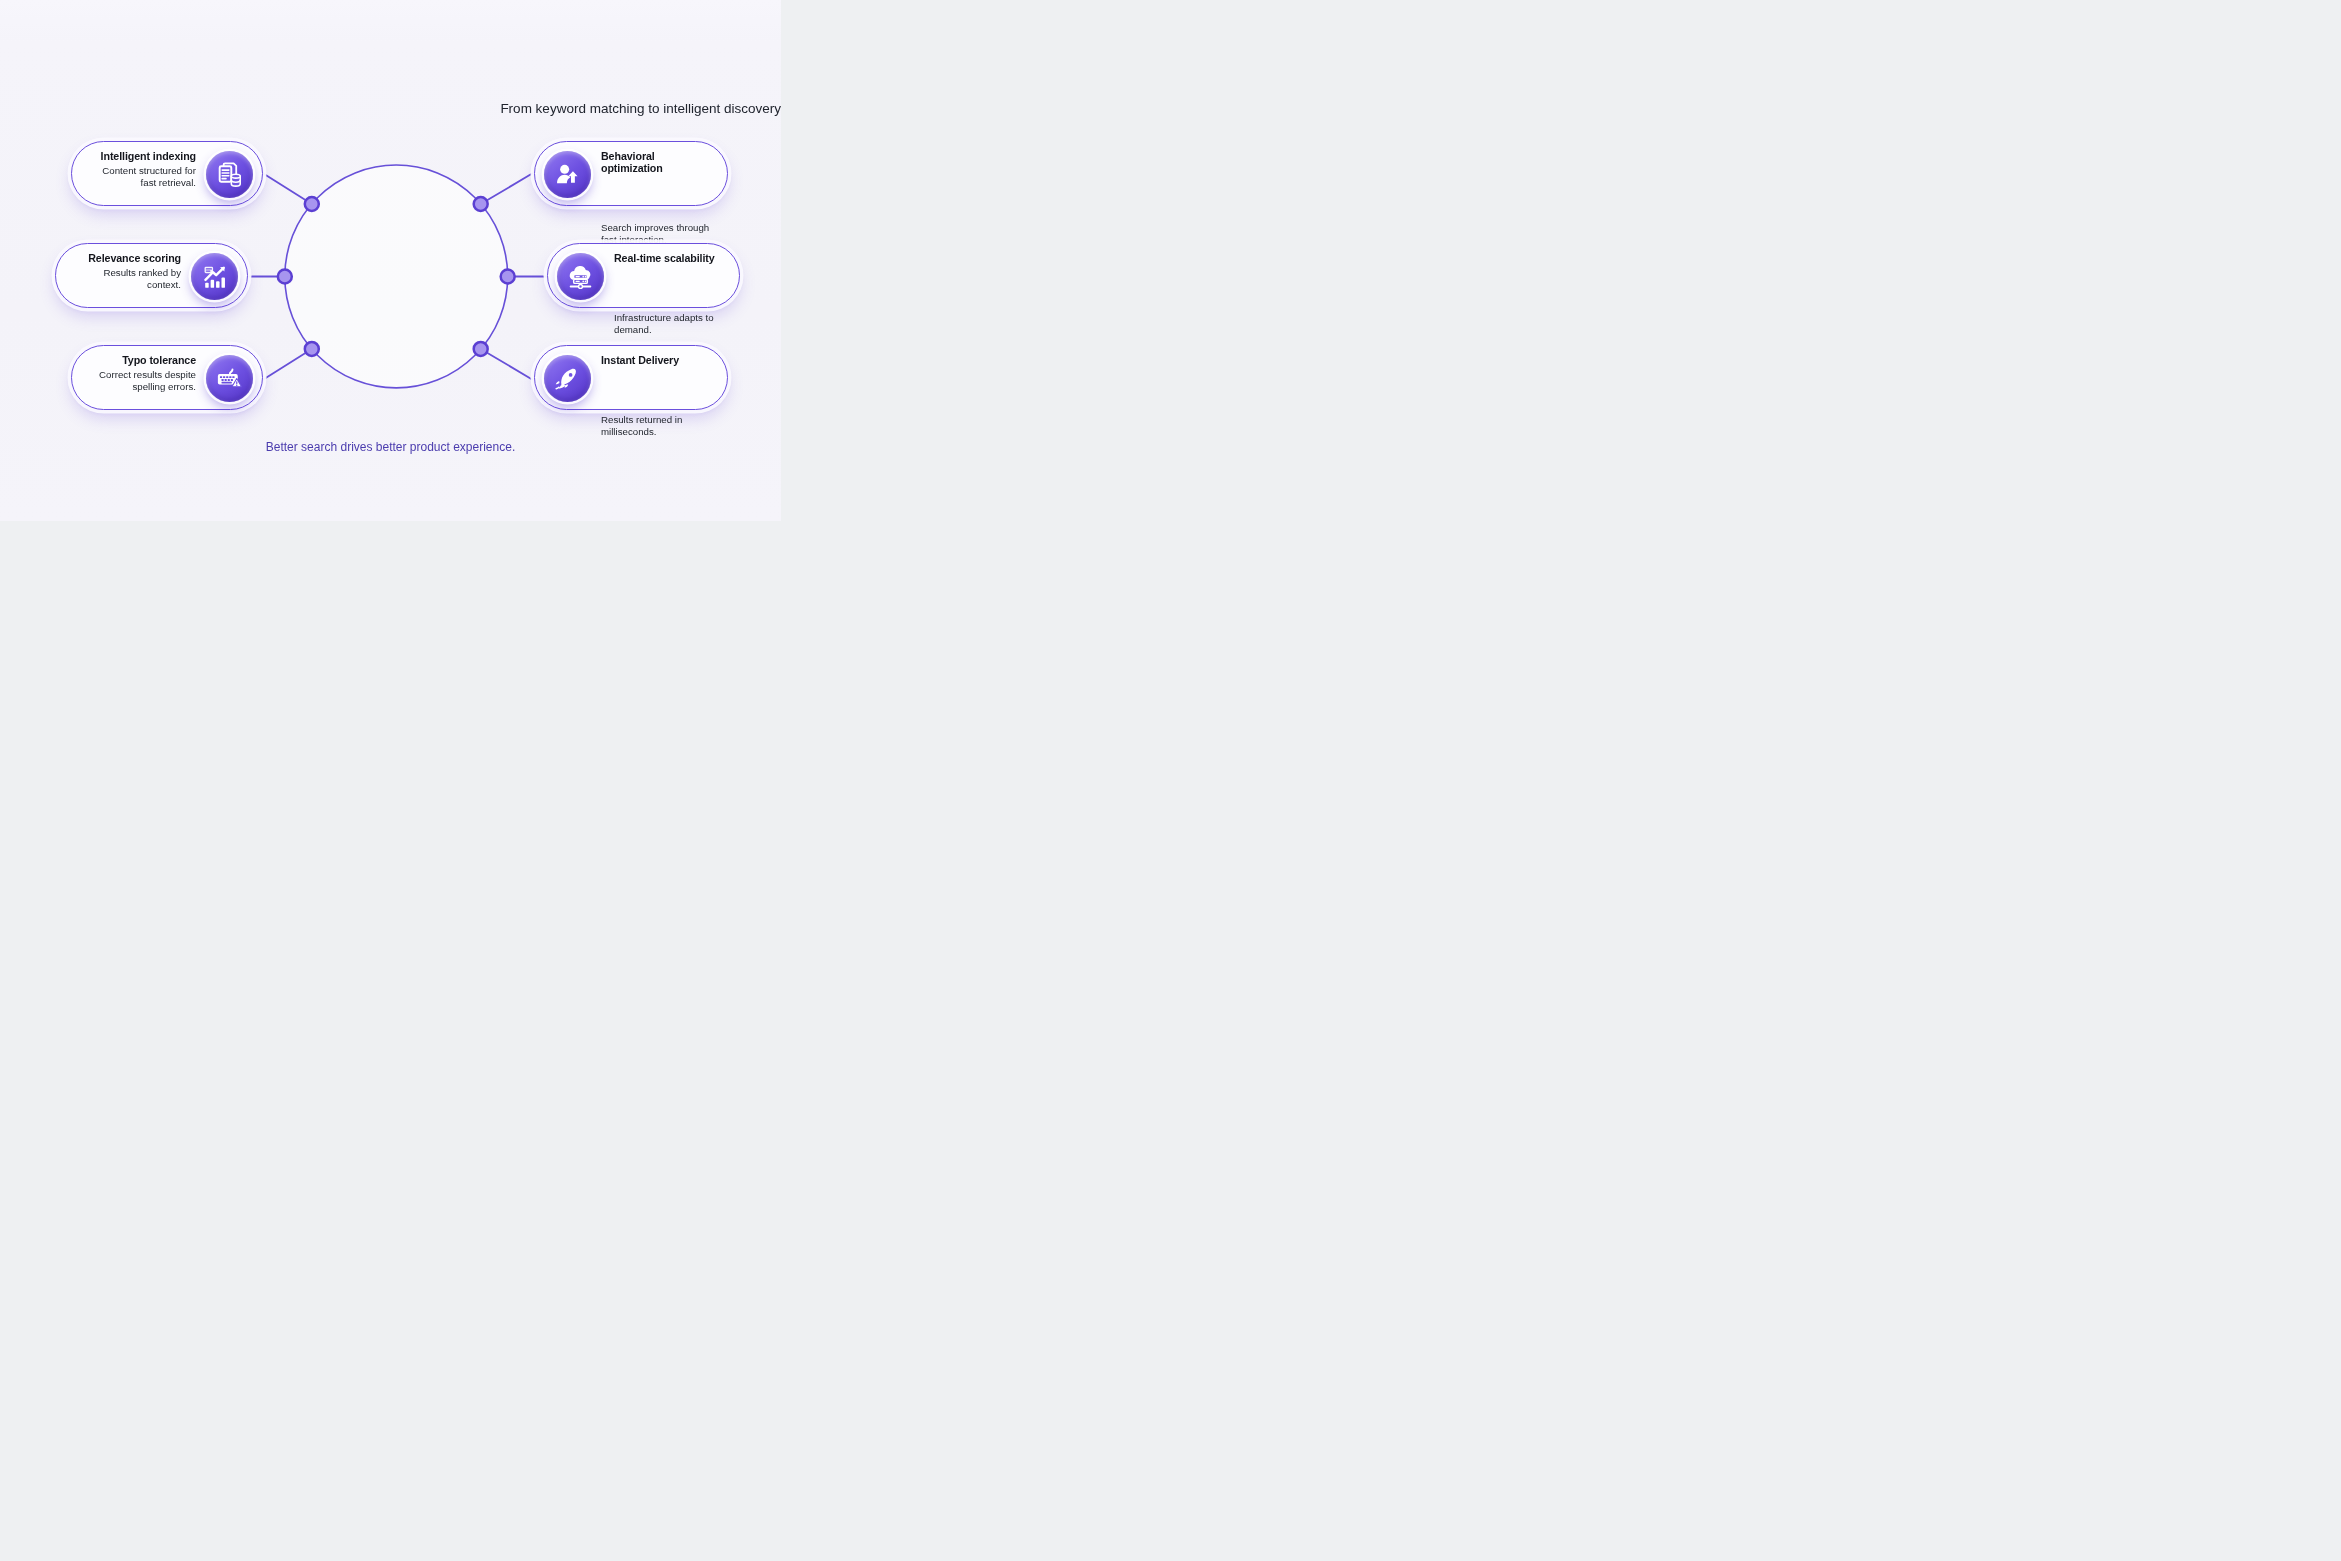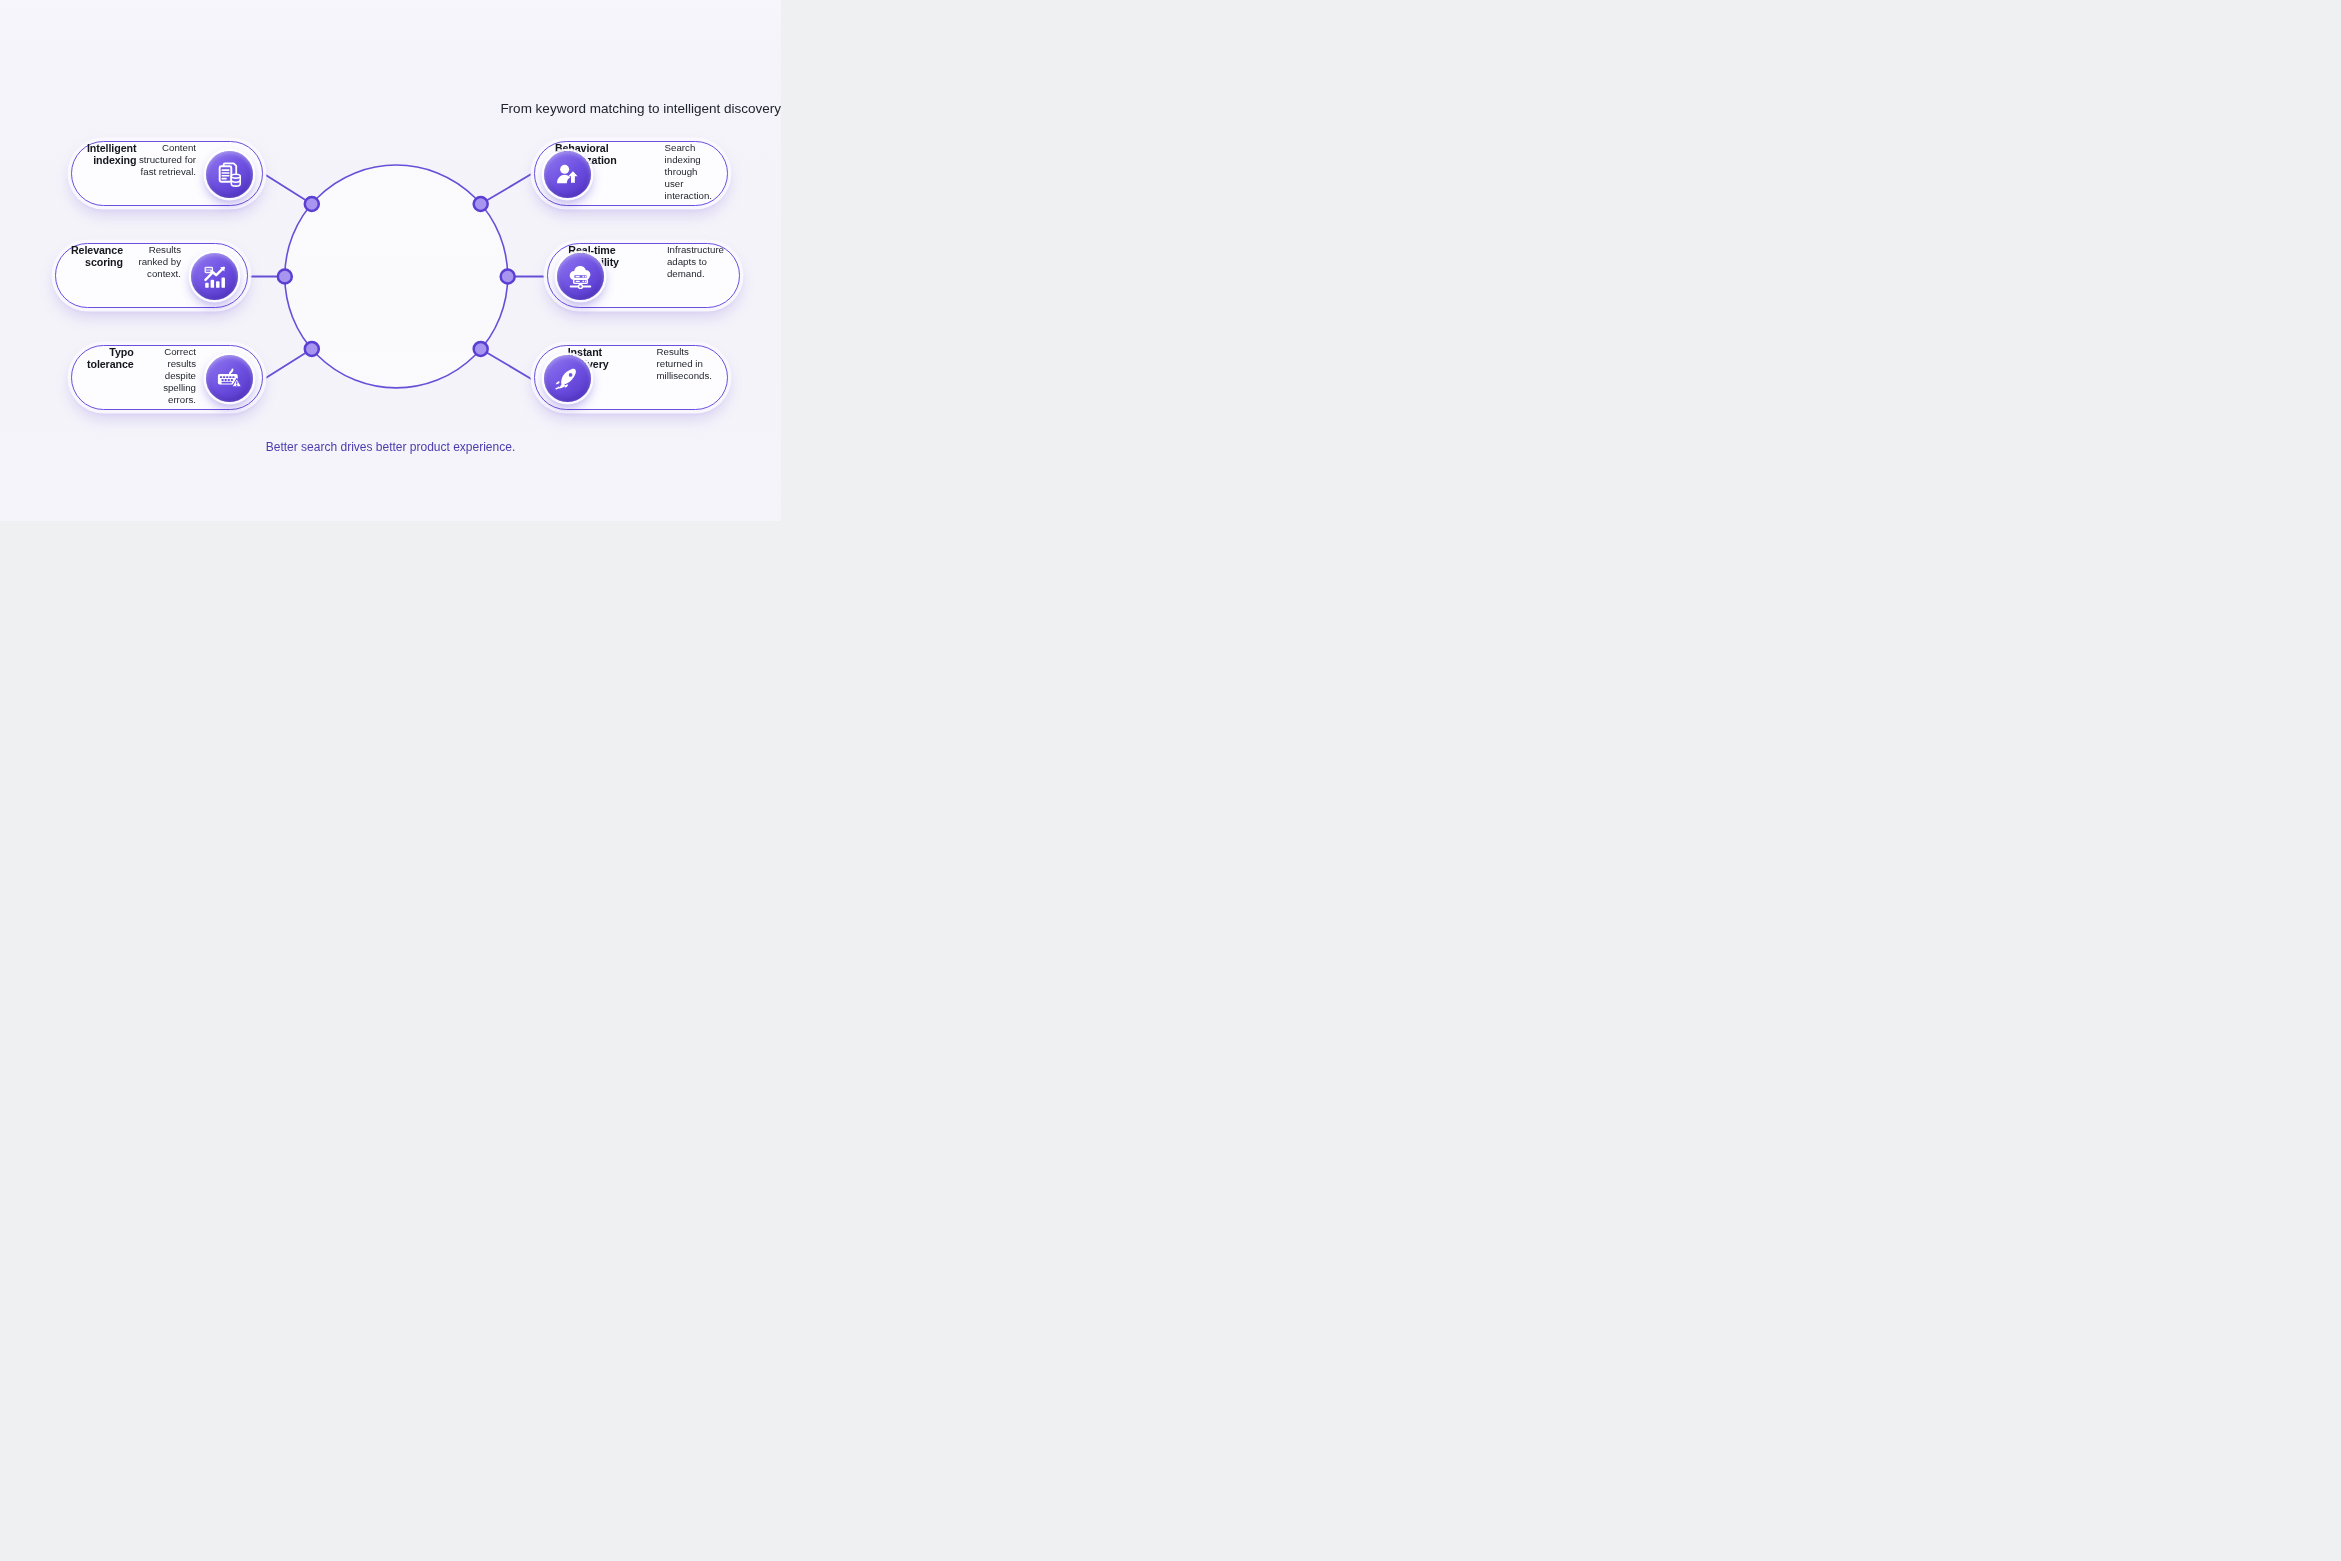--- a/index.html
+++ b/index.html
@@ -52,22 +52,22 @@
   
   .card{
     position:absolute;height:65px;border-radius:33px;
     background:#fdfdff;border:1.5px solid #6b4fdd;box-sizing:border-box;
     box-shadow:
       0 0 0 3.5px rgba(250,249,254,0.95),
       0 8px 16px rgba(104,74,220,0.22),
       0 1.5px 5px rgba(104,74,220,0.18);
   }
   .card-text{
-    position:absolute;top:0;bottom:0;display:flex;
-    justify-content:flex-end;gap:2.5px;
+    position:absolute;top:8px;bottom:0;display:flex;flex-direction:column;
+    justify-content:flex-start;gap:2.5px;
   }
   .card.left  .card-text{left:15px;right:66px;text-align:right;}
   .card.right .card-text{left:66px;right:15px;text-align:left;gap:48px;}
   .card-title{font-size:10.7px;font-weight:bold;color:#14161d;letter-spacing:-0.1px;}
   .card-desc{font-size:9.7px;line-height:1.24;color:#23272f;}
   .badge{
     position:absolute;top:9px;width:47px;height:47px;border-radius:50%;
     background:linear-gradient(140deg,#937af2 0%,#6d50e1 52%,#5535c7 100%);
     box-shadow:
       0 0 0 2.5px rgba(255,255,255,0.9),
@@ -185,21 +185,21 @@
         <path d="M17.6 12 l3.7 6.4 h-7.4 z" fill="#ffffff" stroke="#6b4fe0" stroke-width="0.8" stroke-linejoin="round"></path>
         <rect x="17.15" y="14.1" width="0.95" height="2.3" rx="0.45" fill="#6b4fe0"></rect>
         <circle cx="17.62" cy="17.25" r="0.58" fill="#6b4fe0"></circle>
       </svg>
     </div>
   </div>
 
   <div class="card right" style="left:534px;top:141px;width:194px;">
     <div class="card-text">
       <div class="card-title">Behavioral optimization</div>
-      <div class="card-desc">Search indexing through user interaction.</div>
+      <div class="card-desc">Search improves through fast interaction.</div>
     </div>
     <div class="badge">
       <svg viewBox="0 0 24 24" fill="#ffffff">
         <circle cx="9.8" cy="8" r="3.5"></circle>
         <path d="M3.9 18.8c0-4.3 2.9-6.6 5.9-6.6 1.7 0 3.3.7 4.4 2-1.9 1-2.7 2.8-2.7 4.6z"></path>
         <path d="M16.2 9.4 l3.6 4 h-2.1 v4.9 h-3 v-4.9 h-2.1 z"></path>
       </svg>
     </div>
   </div>
 

